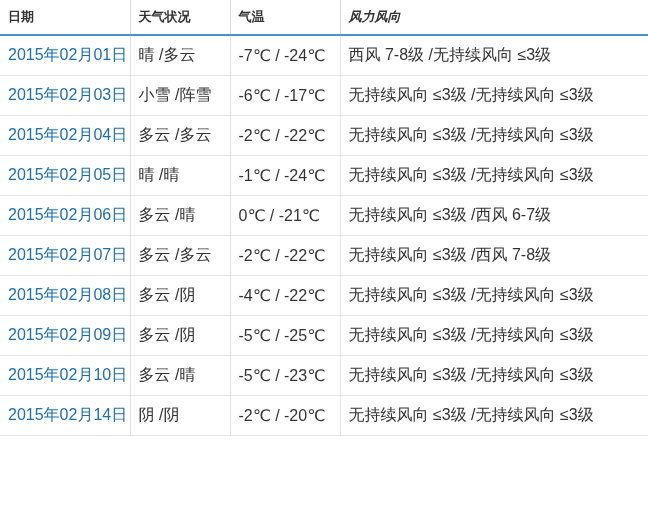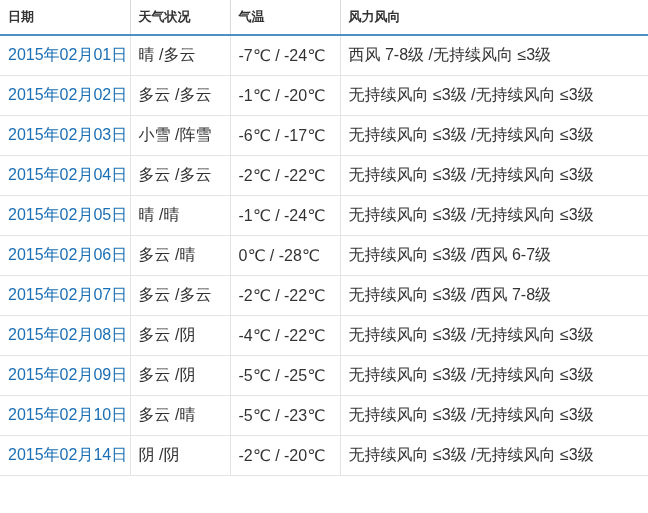--- a/index.html
+++ b/index.html
@@ -30,21 +30,21 @@
     font-weight: bold;
     color: #333333;
     font-size: 13px;
     padding: 8px 0 8px 8px;
     border-bottom: 2px solid #4a90c9;
     border-right: 1px solid #d9d9d9;
     background: #ffffff;
     white-space: nowrap;
     margin-left: 32px;
   }
-  table.weather thead th:last-child { border-right: none; }
+  table.weather thead th:last-child { border-right: none; font-style: italic; }
 
   table.weather tbody td {
     padding: 9px 0 9px 8px;
     border-bottom: 1px solid #e3e3e3;
     border-right: 1px solid #e3e3e3;
     vertical-align: middle;
     white-space: nowrap;
     font-size: 16px;
     height: 14px;
   }
@@ -78,47 +78,41 @@
     </tr>
   </thead>
   <tbody>
     <tr>
       <td class="date-cell">2015年02月01日</td>
       <td class="cond-cell">晴 /多云</td>
       <td class="temp-cell">-7℃ / -24℃</td>
       <td class="wind-cell">西风 7-8级 /无持续风向 ≤3级</td>
     </tr>
     <tr>
-      <td class="date-cell">2015年02月02日</td>
-      <td class="cond-cell">多云 /多云</td>
-      <td class="temp-cell">-1℃ / -20℃</td>
-      <td class="wind-cell">无持续风向 ≤3级 /无持续风向 ≤3级</td>
-    </tr>
-    <tr>
       <td class="date-cell">2015年02月03日</td>
       <td class="cond-cell">小雪 /阵雪</td>
       <td class="temp-cell">-6℃ / -17℃</td>
       <td class="wind-cell">无持续风向 ≤3级 /无持续风向 ≤3级</td>
     </tr>
     <tr>
       <td class="date-cell">2015年02月04日</td>
       <td class="cond-cell">多云 /多云</td>
       <td class="temp-cell">-2℃ / -22℃</td>
       <td class="wind-cell">无持续风向 ≤3级 /无持续风向 ≤3级</td>
     </tr>
     <tr>
       <td class="date-cell">2015年02月05日</td>
       <td class="cond-cell">晴 /晴</td>
       <td class="temp-cell">-1℃ / -24℃</td>
       <td class="wind-cell">无持续风向 ≤3级 /无持续风向 ≤3级</td>
     </tr>
     <tr>
       <td class="date-cell">2015年02月06日</td>
       <td class="cond-cell">多云 /晴</td>
-      <td class="temp-cell">0℃ / -28℃</td>
+      <td class="temp-cell">0℃ / -21℃</td>
       <td class="wind-cell">无持续风向 ≤3级 /西风 6-7级</td>
     </tr>
     <tr>
       <td class="date-cell">2015年02月07日</td>
       <td class="cond-cell">多云 /多云</td>
       <td class="temp-cell">-2℃ / -22℃</td>
       <td class="wind-cell">无持续风向 ≤3级 /西风 7-8级</td>
     </tr>
     <tr>
       <td class="date-cell">2015年02月08日</td>

